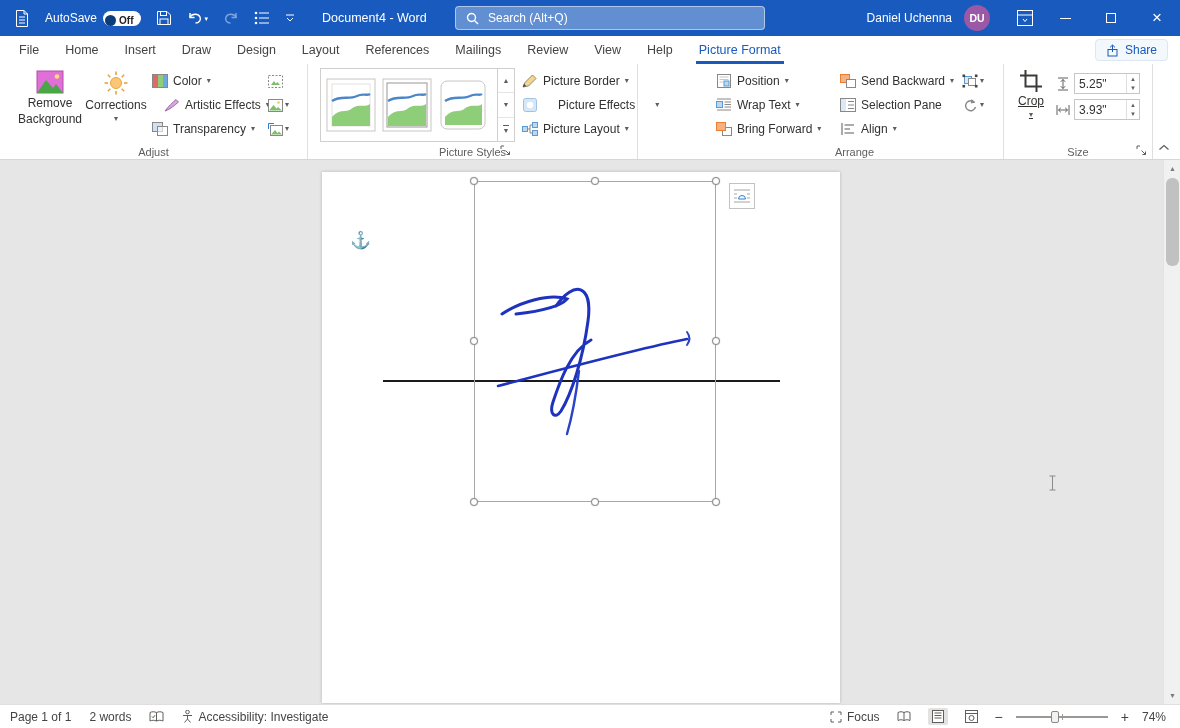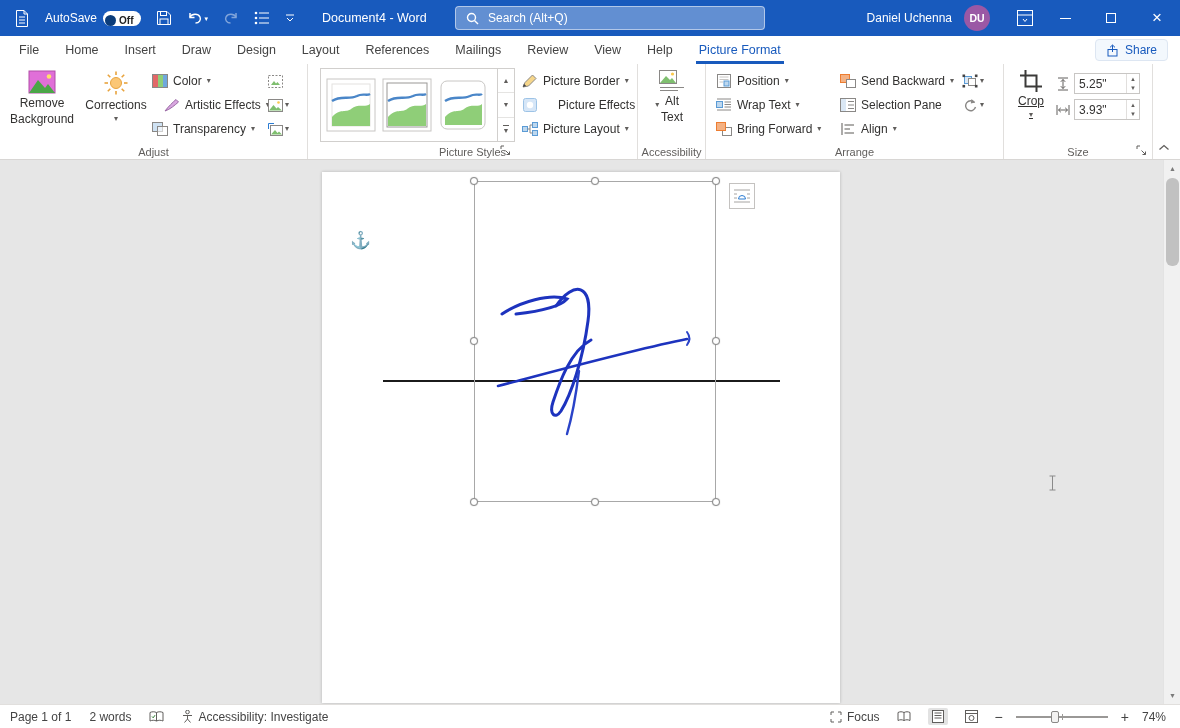--- a/index.html
+++ b/index.html
@@ -196,21 +196,21 @@
             <path d="M6.5 8 V1.2 M4 3.4 L6.5 1 L9 3.4" fill="none" stroke="#185abd"></path>
           </svg>
       </span>
       <span>Share</span>
     </div>
   </div>
 
   <div class="ribbon">
 
     <div class="rgroup" style="left:0;width:308px;">
-      <div class="bigbtn" style="left:6px;top:3px;width:72px;justify-content:flex-end;">
+      <div class="bigbtn" style="left:14px;top:3px;width:72px;justify-content:flex-end;">
         <span>
           <svg width="28" height="24">
               <rect x="1" y="1" width="26" height="22" fill="#e06fd8" stroke="#b14fa8"></rect>
               <path d="M1 23 L10 10 L17 18 L20 14 L27 23 Z" fill="#4ba648"></path>
               <circle cx="21" cy="6.5" r="2.3" fill="#ffe06b"></circle>
             </svg>
         </span>
         <span>Remove</span>
         <span>Background</span>
       </div>
@@ -361,36 +361,20 @@
         <span class="chev">▾</span>
       </div>
       <div class="dlaunch" style="left:192px;bottom:2px;">
         <svg width="11" height="11">
             <path d="M1 4 V1 H4 M5.5 5.5 L9.5 9.5 M9.5 6.5 V9.5 H6.5" stroke="#605e5c" fill="none"></path>
           </svg>
       </div>
       <div class="grouplabel">Picture Styles</div>
     </div>
 
-    <div class="rgroup" style="left:638px;width:68px;">
-      <div class="bigbtn" style="left:8px;top:3px;width:52px;">
-        <span>
-          <svg width="26" height="22">
-              <rect x="0.5" y="0.5" width="17" height="13" fill="#fff" stroke="#8a8886"></rect>
-              <path d="M1 13 L7 6 L11 10 L13 8 L17 13 Z" fill="#7fbf6f"></path>
-              <circle cx="13.5" cy="4" r="1.6" fill="#fbc94c"></circle>
-              <line x1="1" y1="17.5" x2="25" y2="17.5" stroke="#8a8886"></line>
-              <line x1="1" y1="20.5" x2="19" y2="20.5" stroke="#8a8886"></line>
-            </svg>
-        </span>
-        <span>Alt</span>
-        <span>Text</span>
-      </div>
-      <div class="grouplabel">Accessibility</div>
-    </div>
 
     <div class="rgroup" style="left:706px;width:298px;">
       <div class="rowbtn" style="left:10px;top:6px;">
         <span>
           <svg width="16" height="14">
               <rect x="1.5" y="0.5" width="13" height="13" fill="#fff" stroke="#8a8886"></rect>
               <line x1="3.5" y1="3" x2="12.5" y2="3" stroke="#c8c6c4"></line>
               <line x1="3.5" y1="5.5" x2="12.5" y2="5.5" stroke="#c8c6c4"></line>
               <line x1="3.5" y1="8" x2="7" y2="8" stroke="#c8c6c4"></line>
               <rect x="8" y="7" width="5" height="5" fill="#bdd7ee" stroke="#5b9bd5"></rect>

